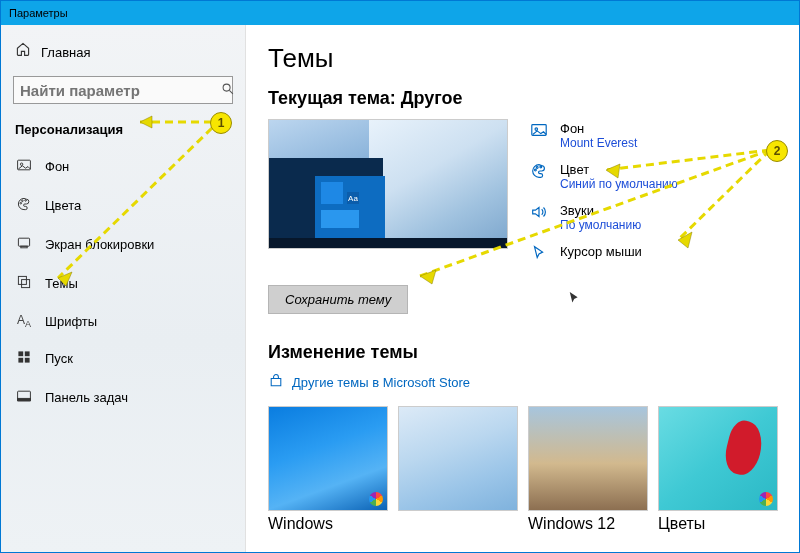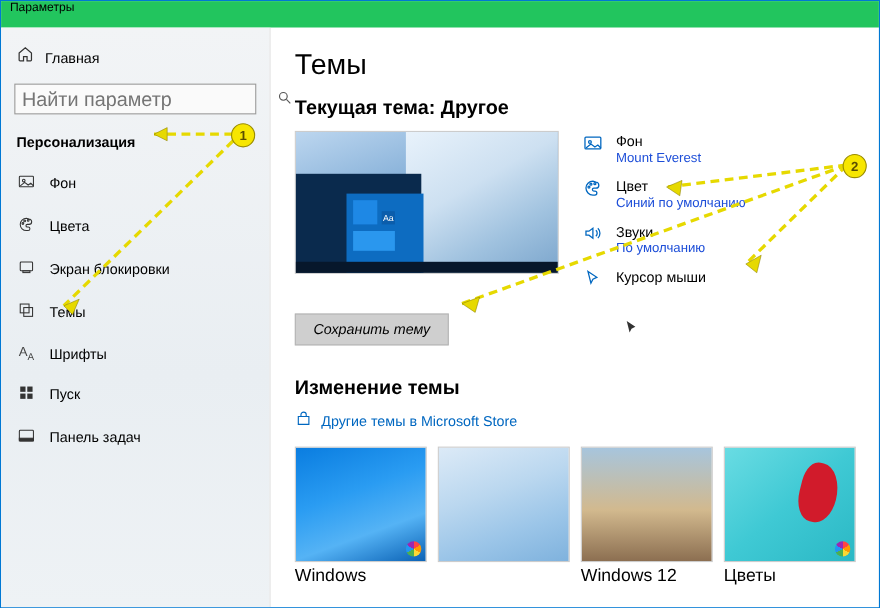--- a/index.html
+++ b/index.html
@@ -18,21 +18,22 @@
   width: 800px;
   height: 553px;
   display: flex;
   flex-direction: column;
 }
 .titlebar {
   height: 24px;
   padding: 0 8px;
   font-size: 11px;
   display: flex;
-  background: #22c55e;
+  align-items: center;
+  background: #0ea5e9;
 }
 .body {
   flex: 1;
   display: flex;
   overflow: hidden;
 }
 .sidebar {
   width: 245px;
   background: linear-gradient(180deg, #f2f4f6 0%, #e9eef2 60%, #eef2f5 100%);
   padding: 10px 12px 0 12px;
@@ -41,21 +42,21 @@
   gap: 4px;
   border-right: 1px solid #e1e1e1;
 }
 .home-row { display:flex; align-items:flex-end; gap:10px; padding:6px 2px; cursor:pointer;}
 .search-box {
   margin-top: 6px;
   display:flex; align-items:center;
   border:1px solid #999; background:#fafafa;
   padding:4px 6px; height:28px; cursor:text;
 }
-.search-box input{ border:none; background:transparent; flex:1; font-size:18px; outline:none;}
+.search-box input{ border:none; background:transparent; flex:1; font-size:15px; outline:none;font-weight:bold;}
 .section-header{
   font-weight:600; padding:14px 2px 8px 2px;
 }
 .nav-item{
   display:flex; align-items:center; gap:12px;
   padding:8px 2px;
   cursor:pointer;
 }
 .nav-item .icon{ width:18px; text-align:center; color:#444;}
 .main{

